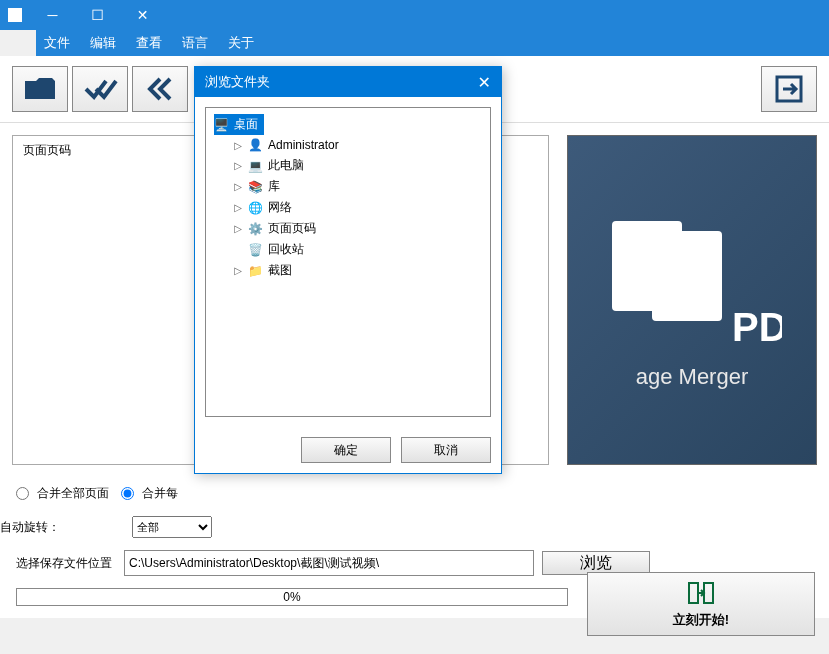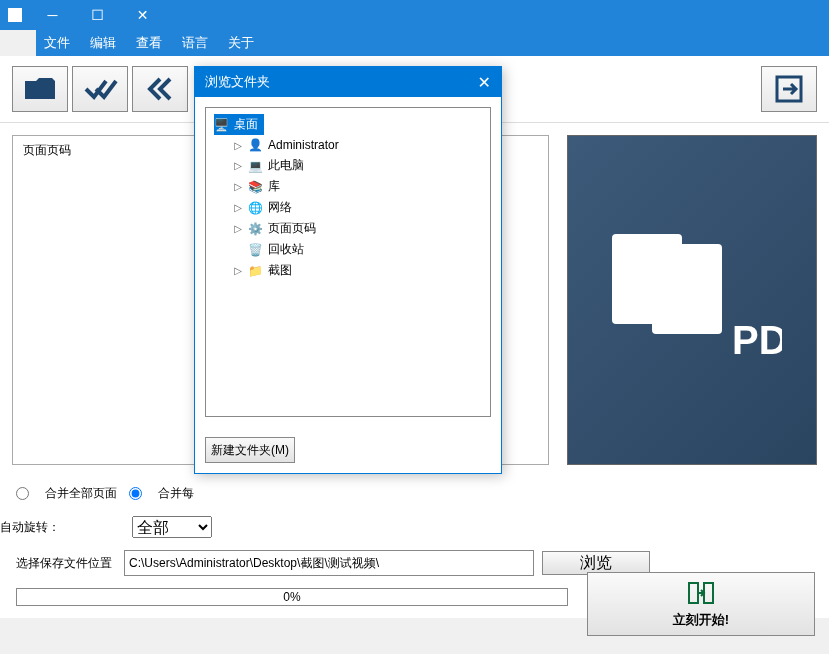--- a/index.html
+++ b/index.html
@@ -19,26 +19,26 @@
 .toolbar .spacer { flex: 1; }
 .toolbar .tool-btn svg { width: 36px; height: 36px; }
 
 .main-content { display: flex; padding: 12px; gap: 18px; background: #fff; }
 .left-panel { flex: 1; border: 1px solid #aaa; padding: 6px 10px; height: 330px; overflow: auto; background: #fff; }
 .left-panel .header { font-size: 12px; padding-bottom: 4px; }
 .right-panel { width: 250px; height: 330px; background: linear-gradient(135deg, #3d5a7a, #2a4560); border: 1px solid #666; display: flex; flex-direction: column; align-items: center; justify-content: center; color: #fff; position: relative; overflow: hidden; }
 .right-panel .merger-text { font-size: 22px; color: #e8e8e8; font-weight: 300; }
 
 .options-row { display: flex; align-items: center; padding: 8px 16px; gap: 12px; background: #fff; }
-.options-row label { font-size: 12px; display: flex; align-items: center; gap: 16px; }
+.options-row label { font-size: 12px; display: flex; align-items: center; gap: 8px; }
 .options-row input[type=radio] { vertical-align: middle; }
 
 .autorotate-row { display: flex; align-items: center; padding: 6px 0; gap: 12px; background: #fff; }
 .autorotate-row .label { width: 120px; }
-.autorotate-row select { width: 80px; height: 22px; font-size: 16px; }
+.autorotate-row select { width: 80px; height: 22px; font-size: 11px; }
 
 .savepath-row { display: flex; align-items: center; padding: 6px 16px; gap: 8px; background: #fff; }
 .savepath-row .label { width: 100px; }
 .savepath-row input[type=text] { flex: 1; height: 22px; font-size: 12px; padding: 12px 4px; border: 1px solid #888; max-width: 410px; }
 .savepath-row button { width: 108px; height: 24px; background: linear-gradient(#fafafa,#e2e2e2); border: 1px solid #888; cursor: pointer; font-size: 16px; }
 
 .progress-row { display: flex; align-items: center; padding: 6px 16px 12px; gap: 12px; background: #fff; }
 .progress-bar { flex: 1; height: 18px; border: 1px solid #888; background: #fff; text-align: center; font-size: 12px; line-height: 16px; max-width: 552px; }
 .start-btn { width: 228px; height: 64px; background: linear-gradient(#fafafa,#e2e2e2); border: 1px solid #888; cursor: pointer; display: flex; flex-direction: column; align-items: center; justify-content: center; gap: 4px; font-size: 13px; font-weight: bold; position: absolute; right: 14px; bottom: 18px; }
 .start-btn svg { width: 28px; height: 28px; }
@@ -109,20 +109,21 @@
     <div class="header">页面页码</div>
   </div>
   <div class="right-panel">
     <div style="position:relative;">
       <svg width="180" height="150" viewBox="0 0 180 150">
         <rect x="10" y="10" width="70" height="90" fill="#fff" rx="4"></rect>
         <rect x="50" y="20" width="70" height="90" fill="#fff" rx="4"></rect>
         <text x="130" y="130" font-size="40" font-weight="bold" fill="#fff">PDF</text>
       </svg>
     </div>
+    <div class="merger-text">age Merger</div>
   </div>
 </div>
 
 <div class="options-row">
   <label>
     <input type="radio" name="merge" style="">
     <span>合并全部页面</span>
   </label>
   <label>
     <input type="radio" name="merge" checked="" style="">
@@ -203,16 +204,17 @@
         </div>
         <div class="tree-item">
           <span class="arrow">▷</span>
           <span class="icon">📁</span>
           <span>截图</span>
         </div>
       </div>
     </div>
   </div>
   <div class="dialog-buttons">
-    <button>新建文件夹(M)</button>
     <span class="gap"></span>
+    <button>确定</button>
+    <button>取消</button>
   </div>
 </div>
 
 </body></html>

